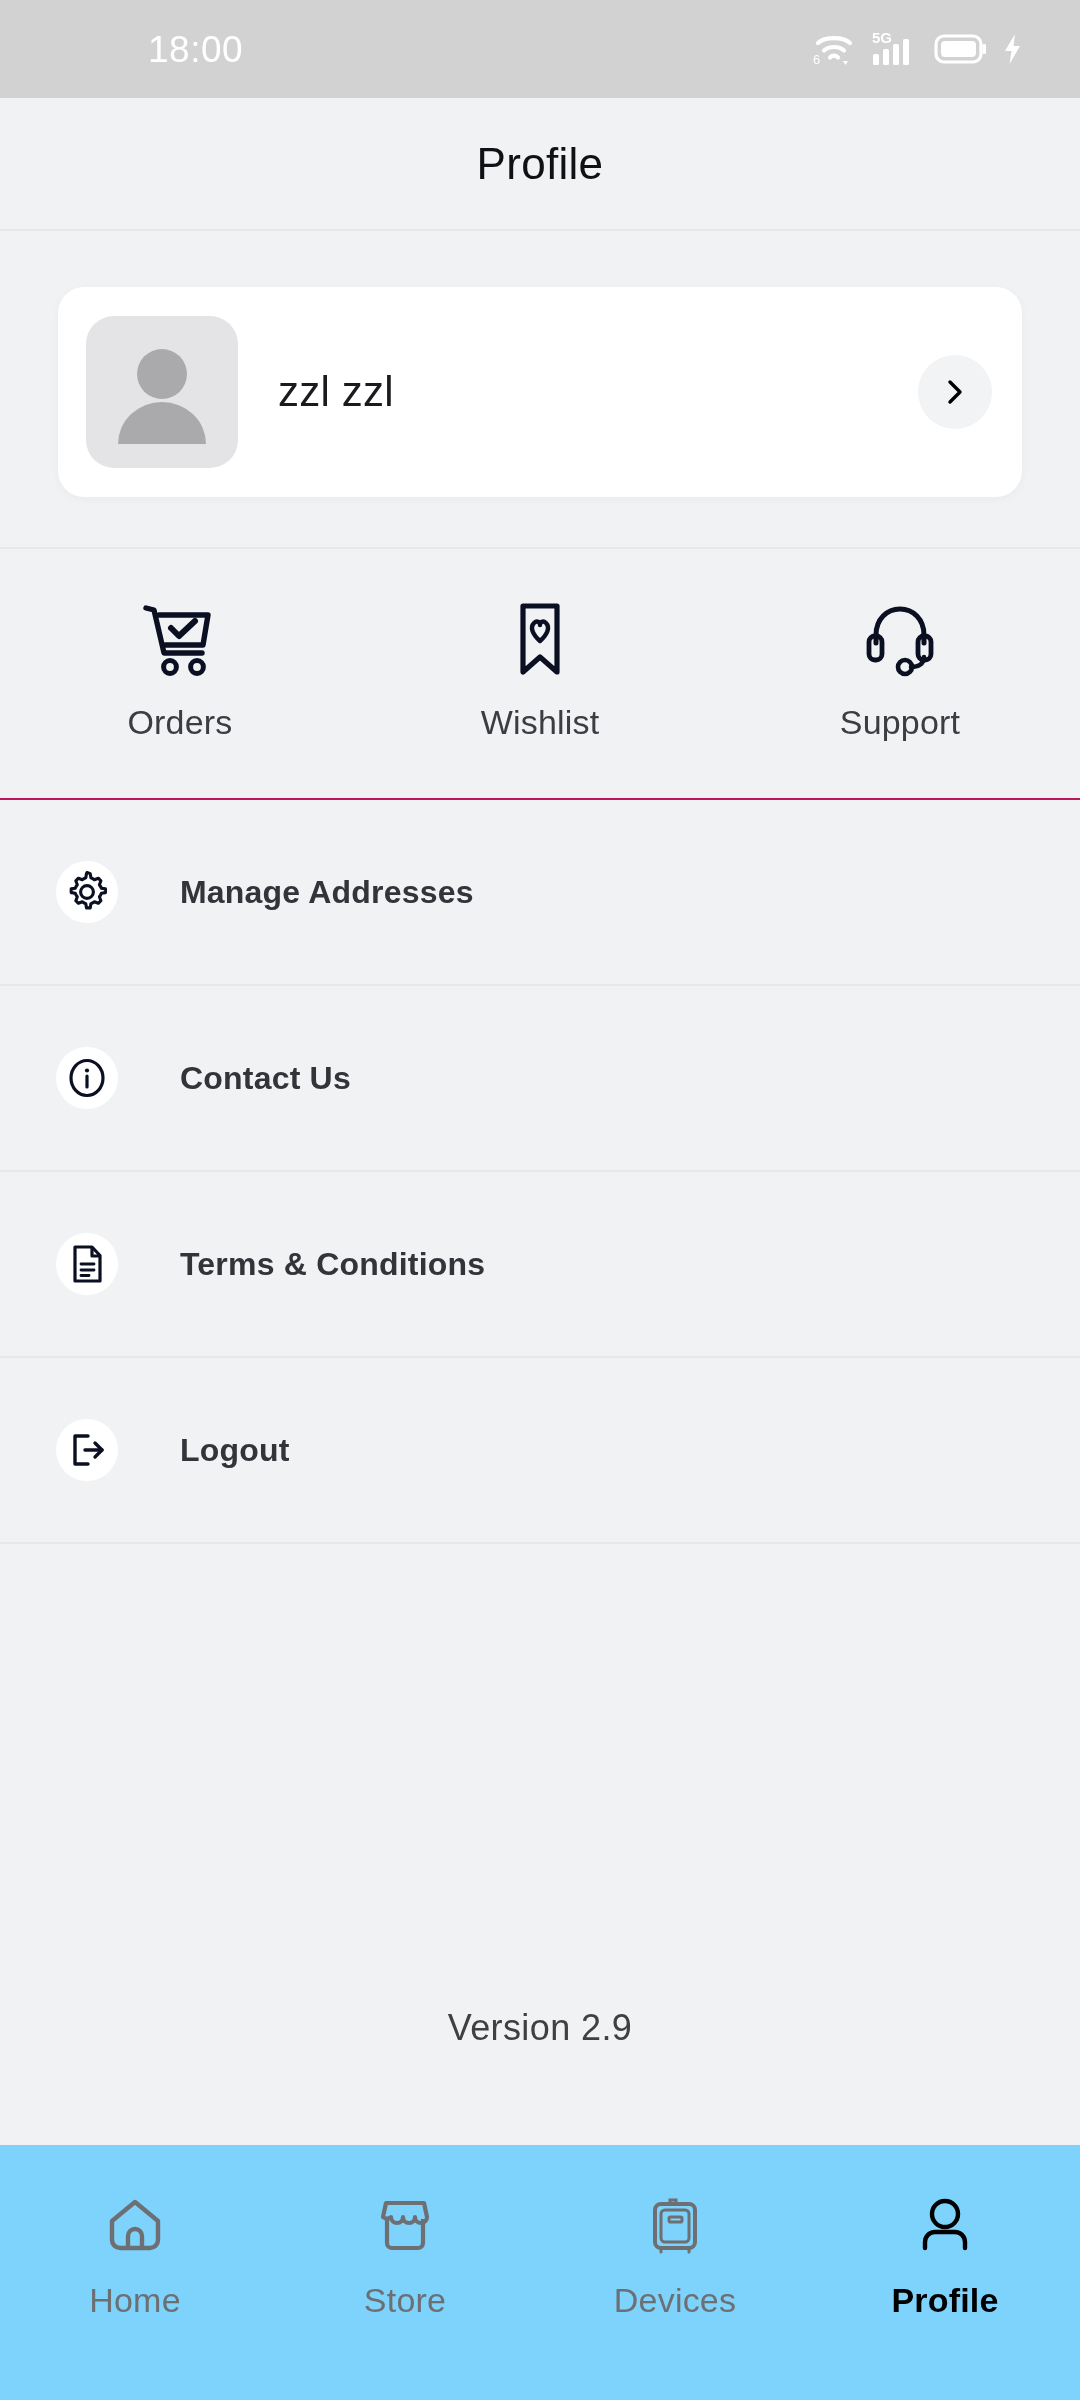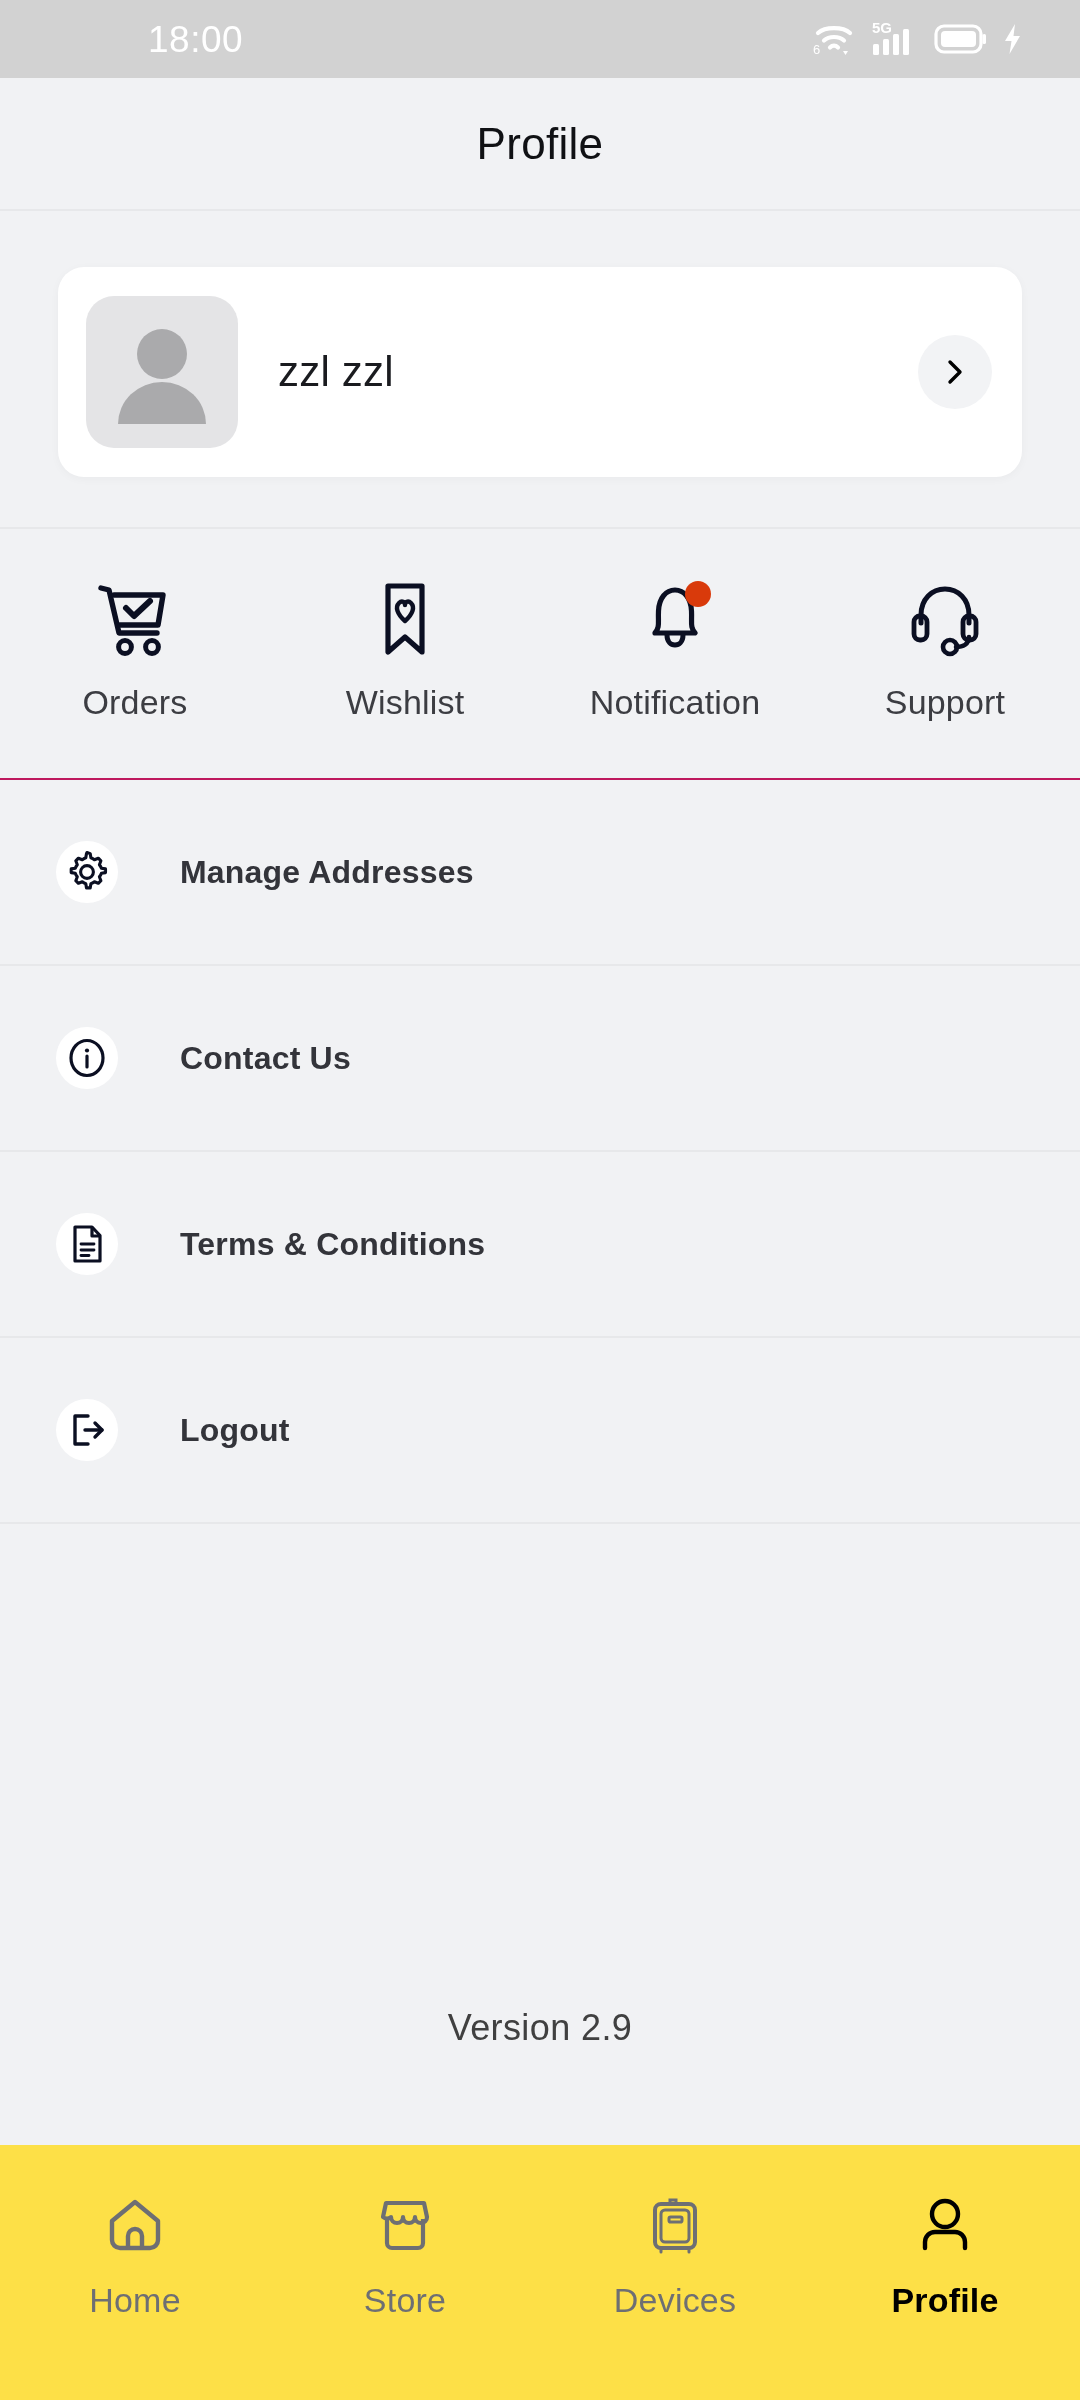--- a/index.html
+++ b/index.html
@@ -19,21 +19,21 @@
     position: relative;
     width: 1080px;
     height: 2400px;
     background: #F1F2F4;
     display: flex;
     flex-direction: column;
   }
 
   
   .status-bar {
-    height: 78px;
+    height: 98px;
     background: #D2D2D2;
     display: flex;
     align-items: center;
     justify-content: space-between;
     padding: 0 56px 0 148px;
     flex: 0 0 auto;
   }
   .status-time {
     color: #FFFFFF;
     font-size: 37px;
@@ -196,21 +196,21 @@
     bottom: 96px;
     text-align: center;
     font-size: 36px;
     color: #404040;
     letter-spacing: 0.4px;
   }
 
   
   .bottom-nav {
     height: 255px;
-    background: #fde047;
+    background: #7dd3fc;
     display: flex;
     align-items: flex-start;
     padding-top: 46px;
     flex: 0 0 auto;
   }
   .nav-item {
     flex: 1 1 0;
     display: flex;
     flex-direction: column;
     align-items: center;
@@ -324,30 +324,20 @@
     <div class="qa-item">
       <div class="qa-icon">
         <svg width="84" height="76" viewBox="0 0 84 76" fill="none">
           <path d="M25 5 L59 5 L59 71 L42 56 L25 71 Z" stroke="#0B0F22" stroke-width="5.2" stroke-linejoin="round" fill="none"></path>
           <path d="M42 40 C34 33, 32 26, 36 22 C39 19, 42 21, 42 24 C42 21, 45 19, 48 22 C52 26, 50 33, 42 40 Z" stroke="#0B0F22" stroke-width="4.4" stroke-linejoin="round" fill="none"></path>
         </svg>
       </div>
       <div class="qa-label">Wishlist</div>
     </div>
 
-    <div class="qa-item">
-      <div class="qa-icon">
-        <svg width="84" height="76" viewBox="0 0 84 76" fill="none">
-          <path d="M22 52 C27 46, 25 42, 25.5 30 C26 17, 33 9, 42 9 C51 9, 58 17, 58.5 30 C59 42, 57 46, 62 52 Z" stroke="#0B0F22" stroke-width="5.2" stroke-linejoin="round" fill="none"></path>
-          <path d="M34 54 C34 61, 38 64, 42 64 C46 64, 50 61, 50 54" stroke="#0B0F22" stroke-width="5" stroke-linecap="round" fill="none"></path>
-        </svg>
-        <div class="qa-badge"></div>
-      </div>
-      <div class="qa-label">Notification</div>
-    </div>
 
     <div class="qa-item">
       <div class="qa-icon">
         <svg width="84" height="76" viewBox="0 0 84 76" fill="none">
           <path d="M18 42 L18 34 C18 18, 29 8, 42 8 C55 8, 66 18, 66 34 L66 42" stroke="#0B0F22" stroke-width="5" stroke-linecap="round" fill="none"></path>
           <rect x="11" y="35" width="13" height="24" rx="6" stroke="#0B0F22" stroke-width="4.8" fill="none"></rect>
           <rect x="60" y="35" width="13" height="24" rx="6" stroke="#0B0F22" stroke-width="4.8" fill="none"></rect>
           <path d="M66 56 C66 63, 60 66, 53 66" stroke="#0B0F22" stroke-width="4.6" stroke-linecap="round" fill="none"></path>
           <circle cx="47" cy="66" r="7" stroke="#0B0F22" stroke-width="4.6" fill="none"></circle>
         </svg>

